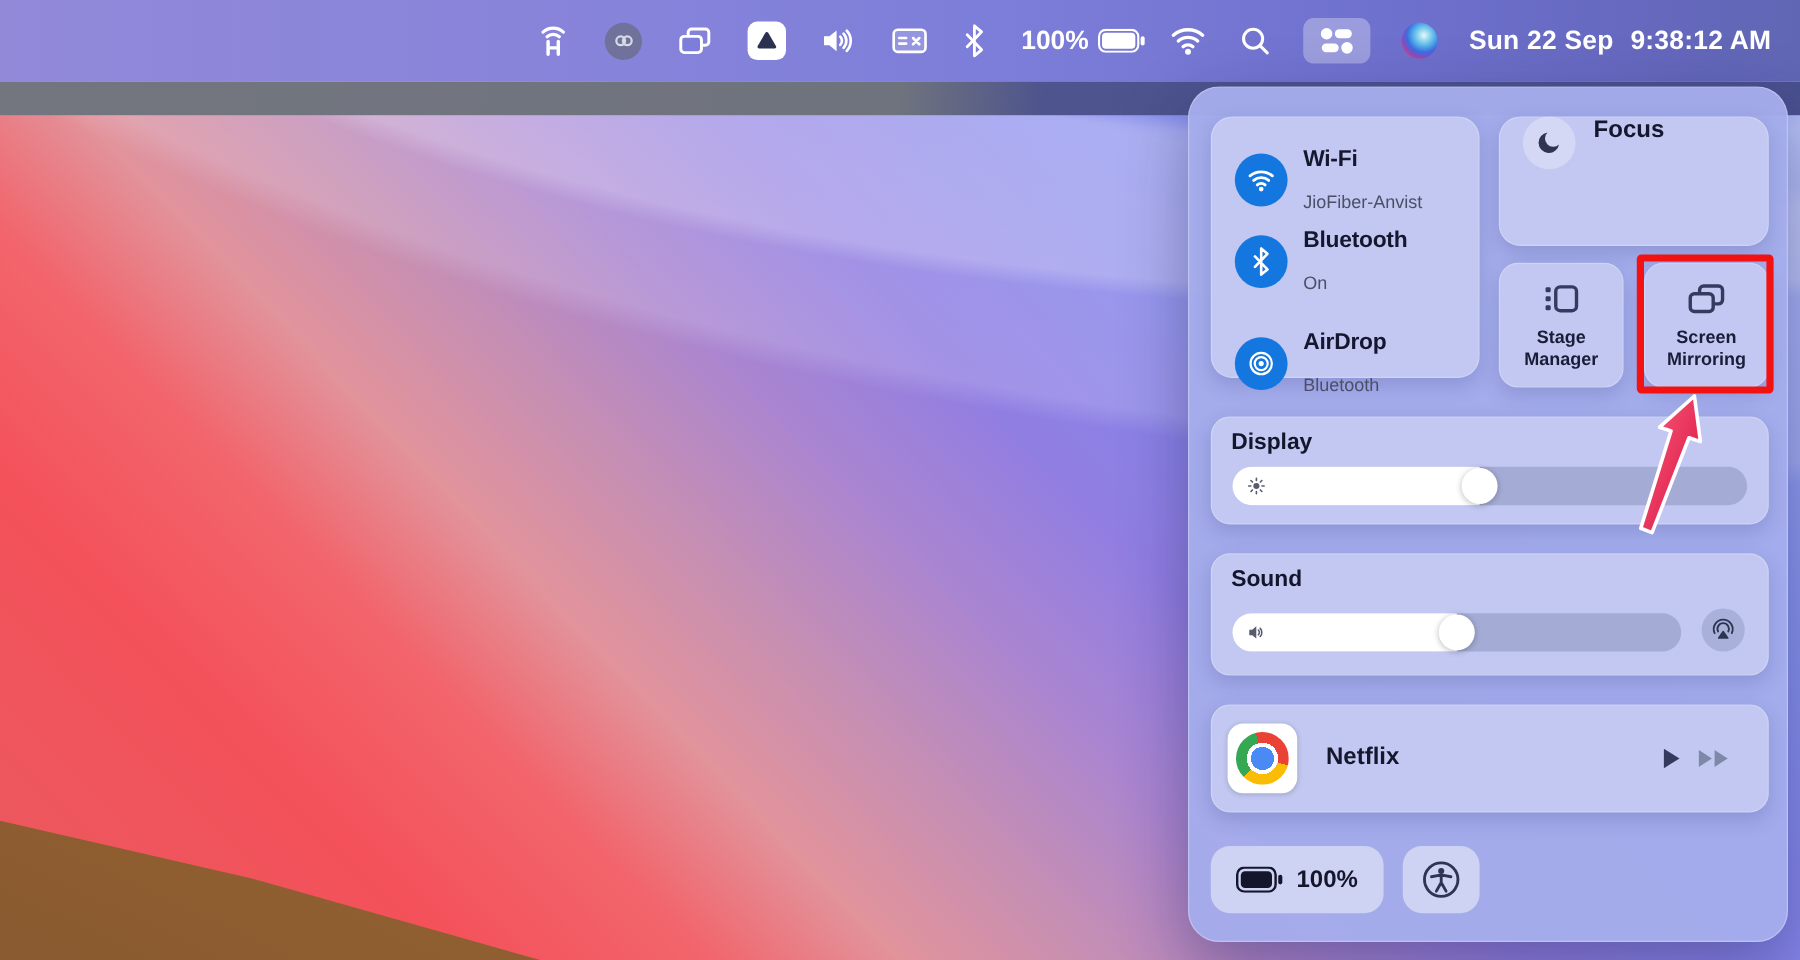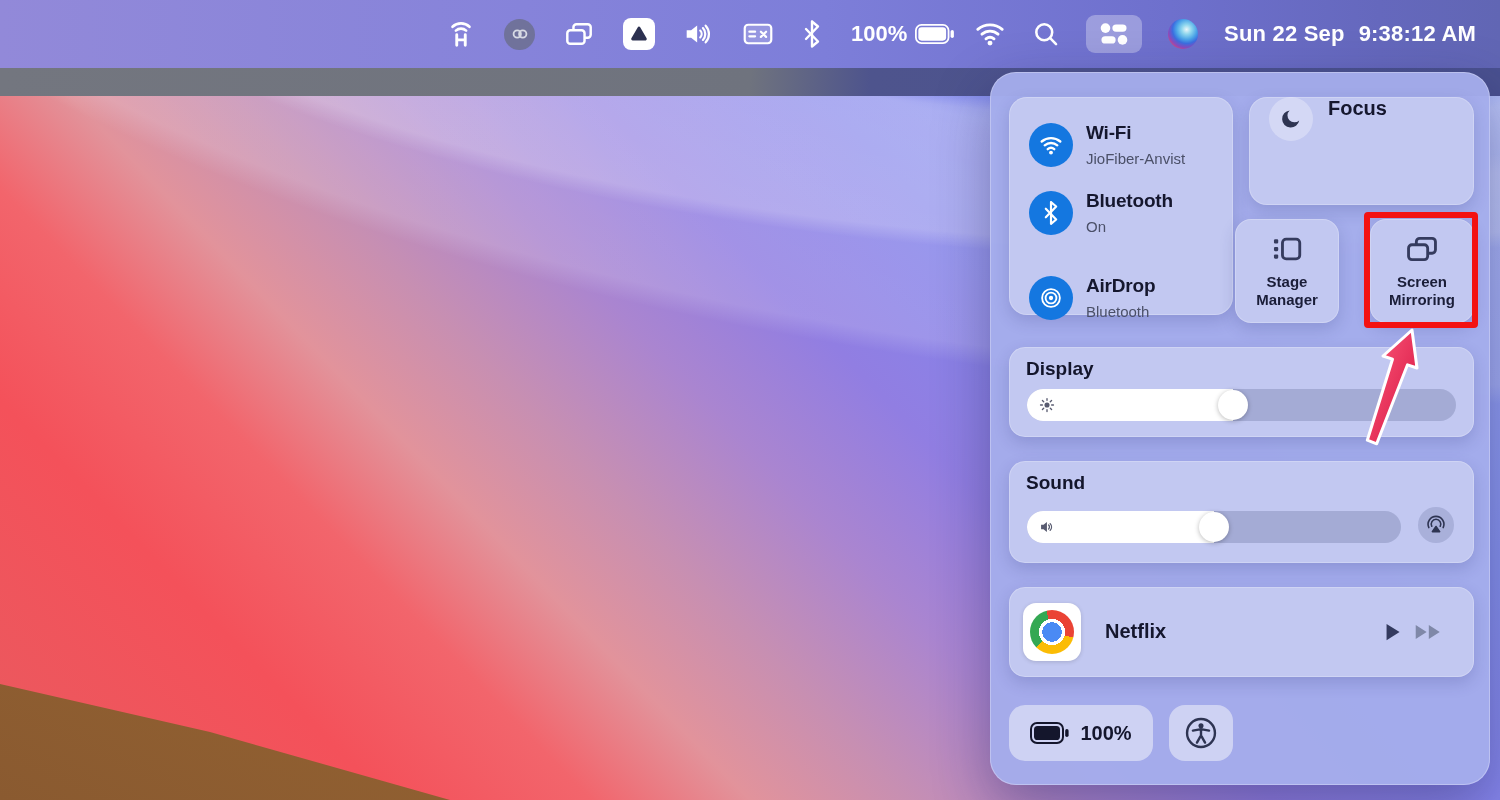--- a/index.html
+++ b/index.html
@@ -49,27 +49,27 @@
     background:rgba(164,173,235,0.96); border-radius:26px;
     border:1px solid rgba(255,255,255,0.28);
     box-shadow:0 20px 55px rgba(25,25,75,0.38); }
   .tile { position:absolute; background:#c2c8f1; border-radius:18px;
     box-shadow:0 6px 16px rgba(40,45,110,0.18), inset 0 0 0 1px rgba(255,255,255,0.22); }
   .t-connect { left:18px; top:24px; width:224px; height:218px; }
   .net-row { position:absolute; left:20px; display:flex; align-items:center; gap:13px; }
   .net-icon { width:44px; height:44px; border-radius:50%; background:#1477e0; flex:0 0 44px;
     display:flex; align-items:center; justify-content:center; }
   .net-title { font-size:19px; font-weight:700; color:#15172e; letter-spacing:-.2px; }
-  .net-sub { font-size:15px; color:#4b5068; margin-top:6px; }
+  .net-sub { font-size:15px; color:#4b5068; margin-top:16px; }
   .t-focus { left:258px; top:24px; width:225px; height:108px; display:flex; align-items:flex-start; padding-left:20px; gap:15px; }
   .focus-circle { width:44px; height:44px; border-radius:50%; background:rgba(255,255,255,0.30);
     display:flex; align-items:center; justify-content:center; }
   .focus-label { font-size:20px; font-weight:700; color:#15172e; }
   .t-small { width:104px; height:104px; border-radius:16px; display:flex; flex-direction:column; align-items:center; padding-top:13px; }
-  .t-stage { left:244px; top:146px; }
+  .t-stage { left:258px; top:146px; }
   .t-mirror { left:379px; top:146px; }
   .t-small .lbl { font-size:15px; font-weight:600; color:#1a1d38; text-align:center; line-height:1.2; margin-top:7px; }
 
   .module { position:absolute; left:18px; width:465px; background:#c2c8f1; border-radius:16px;
     box-shadow:0 6px 16px rgba(40,45,110,0.18), inset 0 0 0 1px rgba(255,255,255,0.22); }
   .m-label { position:absolute; left:17px; top:11px; font-size:19px; font-weight:700; color:#13152b; }
   .m-display { top:274px; height:90px; }
   .m-sound { top:388px; height:102px; }
   .m-media { top:514px; height:90px; }
 

